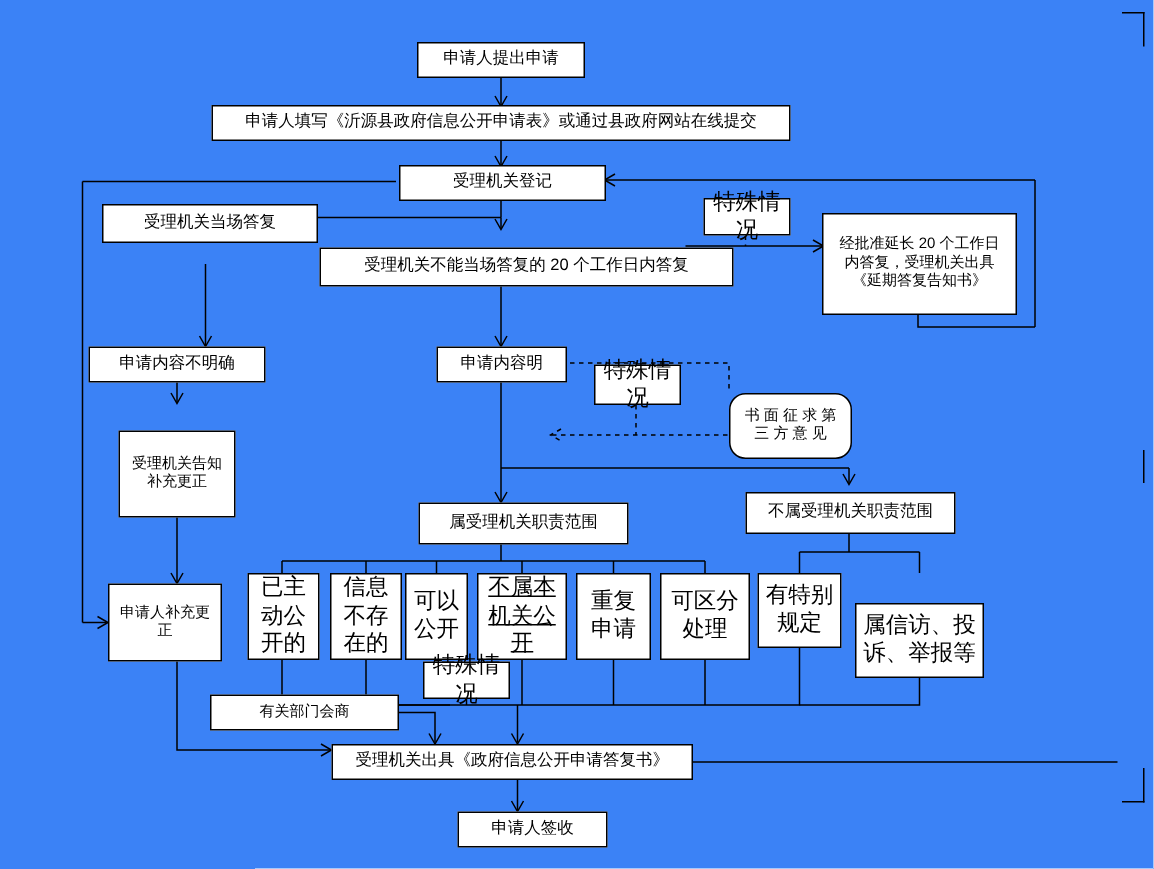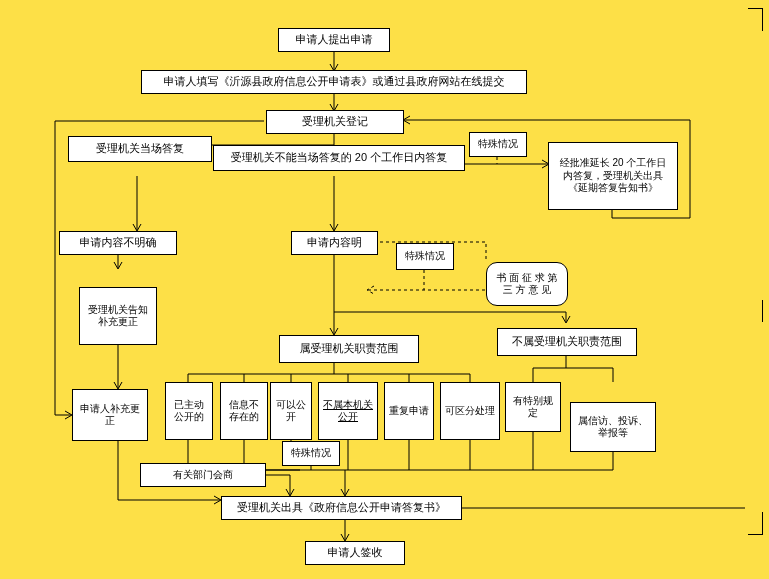--- a/index.html
+++ b/index.html
@@ -4,41 +4,41 @@
 <style>
   html, body {
     margin: 0;
     padding: 0;
     background: #ffffff;
   }
   #canvas {
     position: relative;
     width: 769px;
     height: 579px;
-    background: #fde047;
+    background: #3b82f6;
     font-family: "Liberation Sans", sans-serif;
     overflow: hidden;
   }
   .node {
     position: absolute;
     box-sizing: border-box;
     border: 1px solid #000000;
     background: #ffffff;
     display: flex;
     align-items: center;
     justify-content: center;
     text-align: center;
     color: #000000;
     font-size: 11px;
     line-height: 1.25;
     padding: 2px 3px;
     z-index: 3;
   }
   .node.small { font-size: 10px; }
-  .node.tiny { font-size: 10px; }
+  .node.tiny { font-size: 15px; }
   svg.wires {
     position: absolute;
     left: 0;
     top: 0;
     width: 769px;
     height: 579px;
     z-index: 1;
   }
   .ln { stroke: #000000; stroke-width: 1; fill: none; }
   .dash { stroke: #000000; stroke-width: 1; fill: none; stroke-dasharray: 3 3; }
@@ -163,21 +163,21 @@
   <div class="corner corner-br"></div>
 
   <div class="node" style="left:278px; top:28px; width:112px; height:24px;">申请人提出申请</div>
 
   <div class="node" style="left:141px; top:70px; width:386px; height:24px;">申请人填写《沂源县政府信息公开申请表》或通过县政府网站在线提交</div>
 
   <div class="node" style="left:266px; top:110px; width:138px; height:24px;">受理机关登记</div>
 
   <div class="node" style="left:68px; top:136px; width:144px; height:26px;">受理机关当场答复</div>
 
-  <div class="node" style="left:213px; top:145px; width:252px; height:26px;">受理机关不能当场答复的 20 个工作日内答复</div>
+  <div class="node" style="left:213px; top:165px; width:276px; height:26px;">受理机关不能当场答复的 20 个工作日内答复</div>
 
   <div class="node small" style="left:548px; top:142px; width:130px; height:68px; padding:4px 6px;">经批准延长 20 个工作日内答复，受理机关出具《延期答复告知书》</div>
 
   <div class="node" style="left:59px; top:231px; width:118px; height:24px;">申请内容不明确</div>
 
   <div class="node" style="left:291px; top:231px; width:87px; height:24px;">申请内容明</div>
 
   <div class="node small" style="left:486px; top:262px; width:82px; height:44px; padding:3px 6px;border-radius:11px;">书 面 征 求 第 三 方 意 见</div>
 
   <div class="node small" style="left:79px; top:287px; width:78px; height:58px; padding:3px 5px;">受理机关告知补充更正</div>

